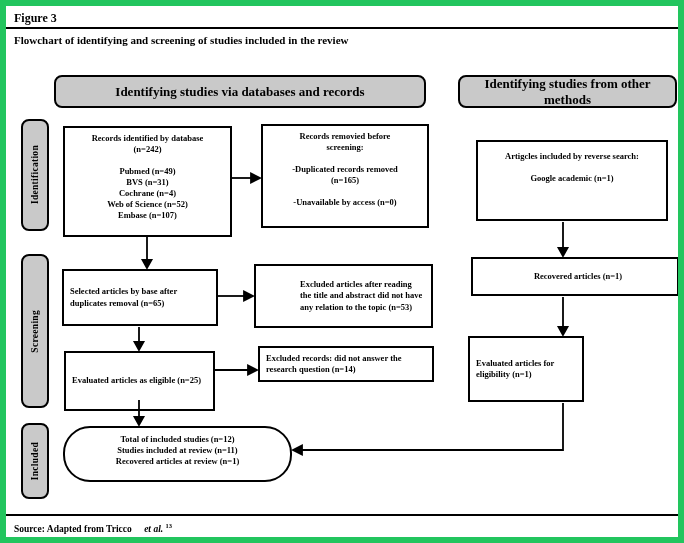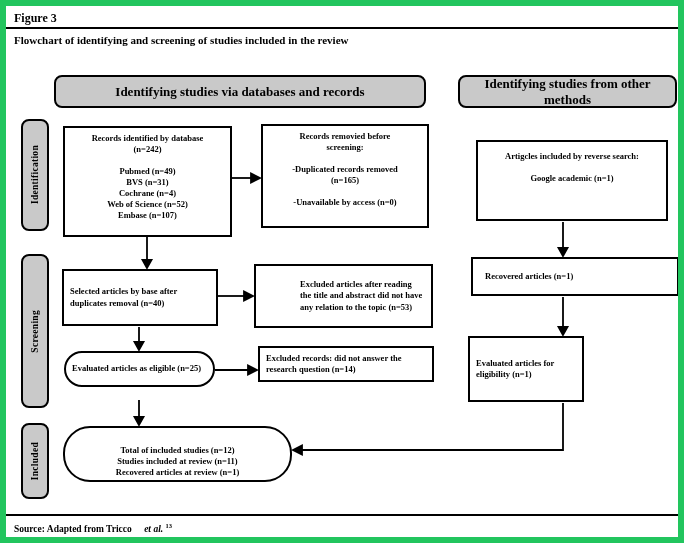--- a/index.html
+++ b/index.html
@@ -106,44 +106,44 @@
 
   <div class="node multiline" style="left:255px;top:118px;width:168px;height:104px;">Records removied before
 screening:
 
 -Duplicated records removed
 (n=165)
 
 -Unavailable by access (n=0)</div>
 
   <div class="node vcenter" style="left:56px;top:263px;width:156px;height:57px;">
-    <span>Selected articles by base after duplicates removal (n=40)</span>
+    <span>Selected articles by base after duplicates removal (n=65)</span>
   </div>
 
   <div class="node vcenter" style="left:248px;top:258px;width:179px;height:64px;padding-left:44px;">
     <span>Excluded articles after reading the title and abstract did not have any relation to the topic (n=53)</span>
   </div>
 
-  <div class="node vcenter" style="left:58px;top:345px;width:151px;height:36px;border-radius:18px;">
+  <div class="node vcenter" style="left:58px;top:345px;width:151px;height:60px;">
     <span>Evaluated articles as eligible (n=25)</span>
   </div>
 
   <div class="node vcenter" style="left:252px;top:340px;width:176px;height:36px;">
     <span>Excluded records: did not answer the research question (n=14)</span>
   </div>
 
-  <div class="node multiline" style="left:57px;top:420px;width:229px;height:56px;padding-top:17px;border-radius:27px;">Total of included studies (n=12)
+  <div class="node multiline" style="left:57px;top:420px;width:229px;height:56px;padding-top:6px;border-radius:27px;">Total of included studies (n=12)
 Studies included at review (n=11)
 Recovered articles at review  (n=1)</div>
 
   <div class="node multiline" style="left:470px;top:134px;width:192px;height:81px;padding-top:9px;">Artigcles included by reverse search:
 
 Google academic  (n=1)</div>
 
-  <div class="node vcenter" style="left:465px;top:251px;width:208px;height:39px;padding-left:12px;">
+  <div class="node vcenter" style="left:465px;top:251px;width:208px;height:39px;padding-left:12px;justify-content:center;">
     <span>Recovered articles (n=1)</span>
   </div>
 
   <div class="node vcenter" style="left:462px;top:330px;width:116px;height:66px;">
     <span>Evaluated articles for eligibility (n=1)</span>
   </div>
 
   <svg class="arrows" width="684" height="543" viewBox="0 0 684 543">
     <g stroke="#000" stroke-width="1.8" fill="#000">
       <g>

